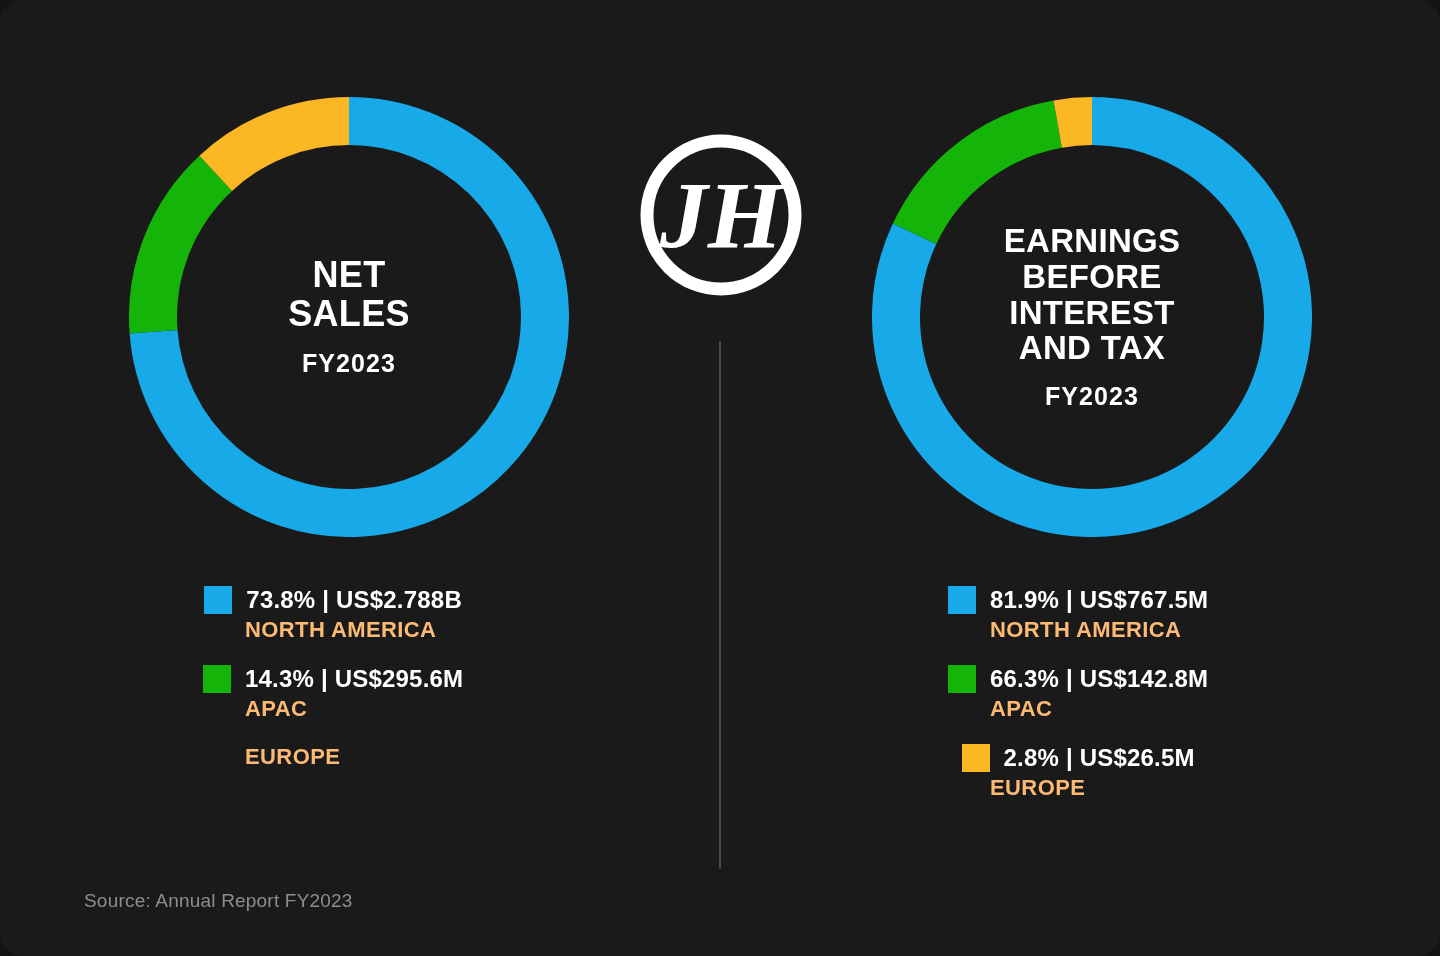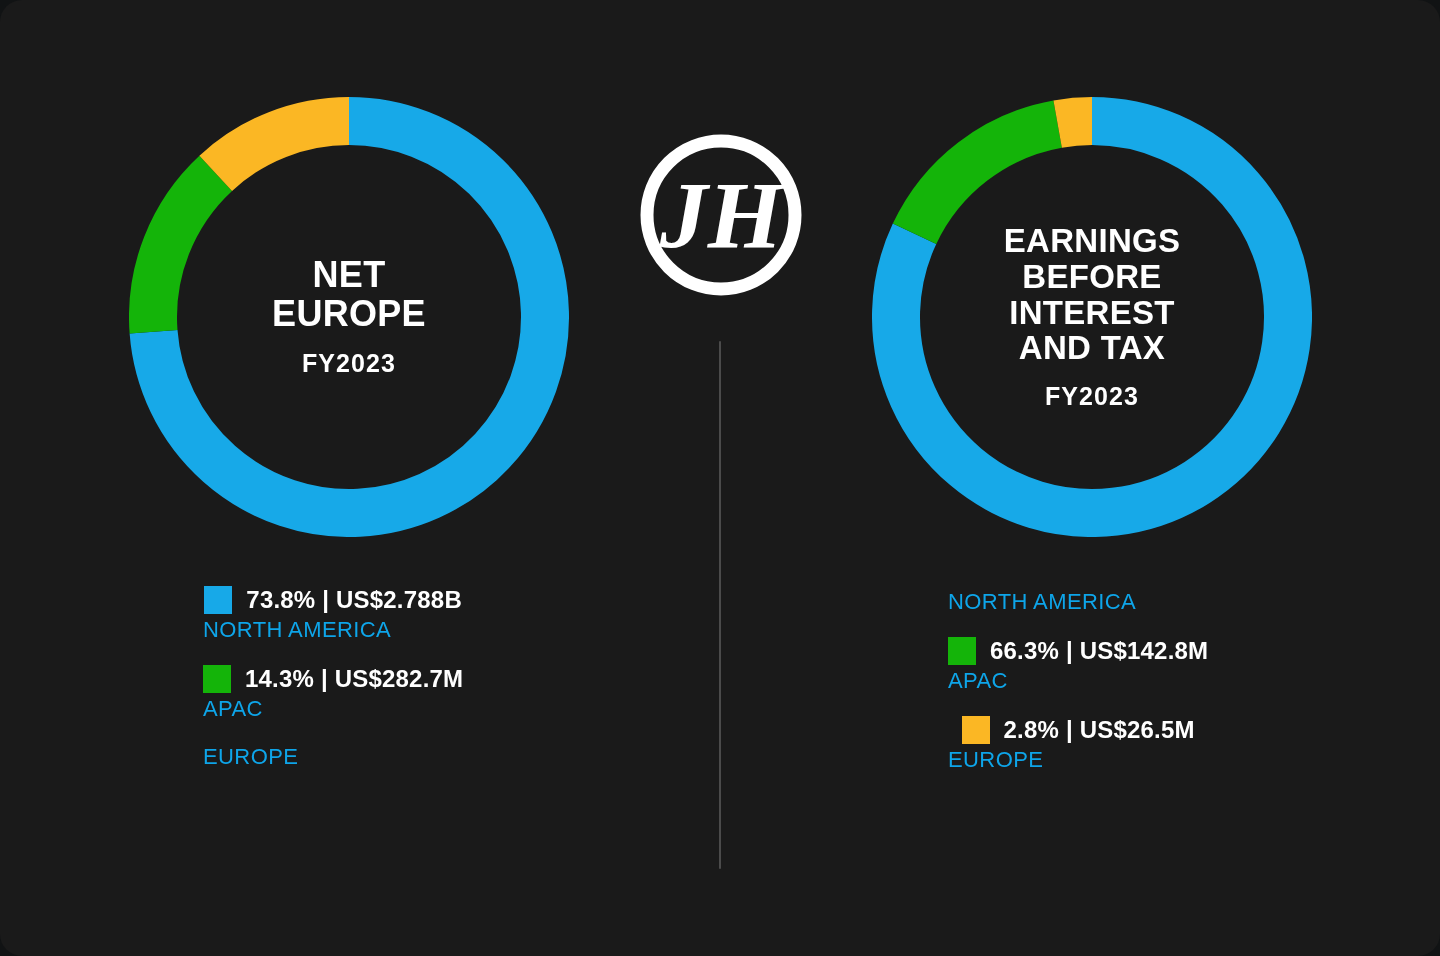--- a/index.html
+++ b/index.html
@@ -72,24 +72,25 @@
     margin-right:14px;
   }
   .legend-value {
     color:#ffffff;
     font-size:24px;
     font-weight:700;
     letter-spacing:0.2px;
     white-space:nowrap;
   }
   .legend-label {
-    color:#0ea5e9;
+    color:#fdba74;
     font-size:22px;
-    font-weight:400;
+    font-weight:700;
     letter-spacing:0.4px;
+    margin-left:42px;
     margin-top:3px;
     white-space:nowrap;
   }
 
   
   #divider {
     position:absolute;
     left:719px; top:341px;
     width:2px; height:528px;
     background:#4b4b4b;
@@ -123,37 +124,37 @@
     <div class="donut-wrap">
       <svg class="donut-svg" viewBox="0 0 440 440">
         <g id="donut-0-segments">
             <path d="M 220 24 A 196 196 0 1 1 24.556855548919657 234.7640538834748" fill="none" stroke="#17a9e8" stroke-width="48"></path>
             <path d="M 24.556855548919657 234.7640538834748 A 196 196 0 0 1 86.72913777040591 76.28195214037817" fill="none" stroke="#14b409" stroke-width="48"></path>
             <path d="M 86.72913777040591 76.28195214037817 A 196 196 0 0 1 219.99999999999997 24" fill="none" stroke="#fbb724" stroke-width="48"></path>
           </g>
       </svg>
       <div class="donut-center">
         <div class="donut-title big">NET
-EUROPE</div>
+SALES</div>
         <div class="donut-sub">FY2023</div>
       </div>
     </div>
 
     <div class="legend">
       <div class="legend-item">
         <div class="legend-row">
           <span class="swatch" style="background: rgb(23, 169, 232);"></span>
           <span class="legend-value">73.8% | US$2.788B</span>
         </div>
         <div class="legend-label">NORTH AMERICA</div>
       </div>
       <div class="legend-item">
         <div class="legend-row">
           <span class="swatch" style="background: rgb(20, 180, 9);"></span>
-          <span class="legend-value">14.3% | US$282.7M</span>
+          <span class="legend-value">14.3% | US$295.6M</span>
         </div>
         <div class="legend-label">APAC</div>
       </div>
       <div class="legend-item">
         <div class="legend-label">EUROPE</div>
       </div>
     </div>
   </div>
 
   <div class="panel right">
@@ -170,20 +171,24 @@
         <div class="donut-title multi">EARNINGS
 BEFORE
 INTEREST
 AND TAX</div>
         <div class="donut-sub">FY2023</div>
       </div>
     </div>
 
     <div class="legend">
       <div class="legend-item">
+        <div class="legend-row">
+          <span class="swatch" style="background: rgb(23, 169, 232);"></span>
+          <span class="legend-value">81.9% | US$767.5M</span>
+        </div>
         <div class="legend-label">NORTH AMERICA</div>
       </div>
       <div class="legend-item">
         <div class="legend-row">
           <span class="swatch" style="background: rgb(20, 180, 9);"></span>
           <span class="legend-value">66.3% | US$142.8M</span>
         </div>
         <div class="legend-label">APAC</div>
       </div>
       <div class="legend-item">
@@ -198,14 +203,15 @@
 
   <div id="divider"></div>
 
   <div id="logo">
     <svg viewBox="0 0 168 168" width="168" height="168">
       <circle cx="84" cy="84" r="74" fill="none" stroke="#ffffff" stroke-width="13"></circle>
       <text x="84" y="84" text-anchor="middle" dominant-baseline="central" font-family="'Liberation Serif', serif" font-size="96" font-weight="700" font-style="italic" fill="#ffffff">JH</text>
     </svg>
   </div>
 
+  <div id="source">Source: Annual Report FY2023</div>
 
 </div>
 
 </body></html>

